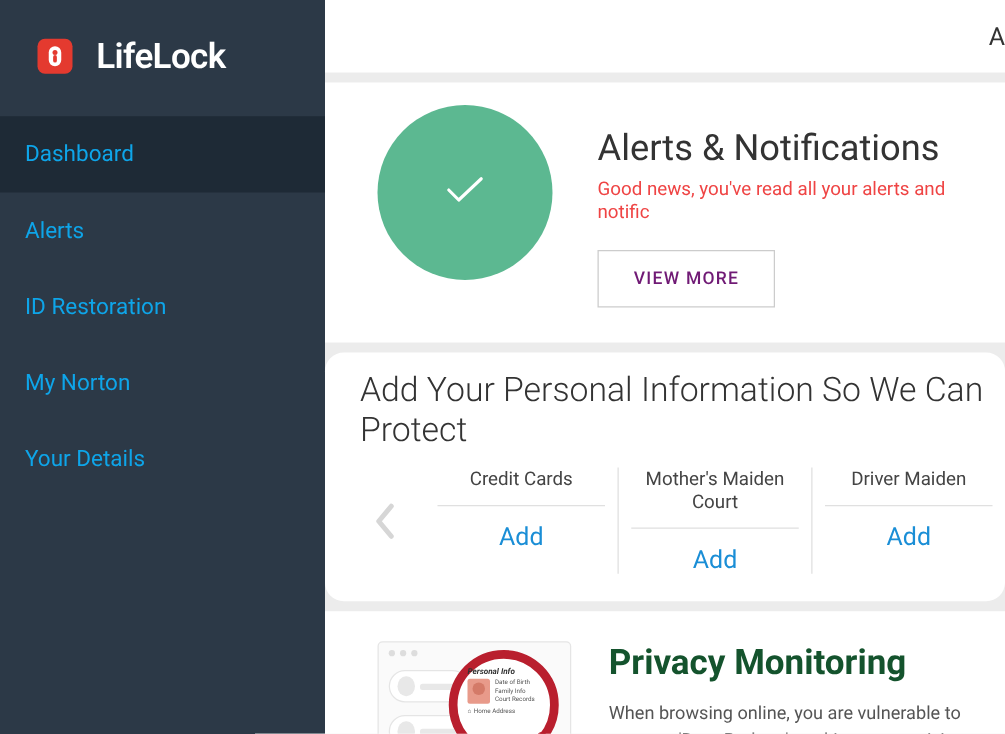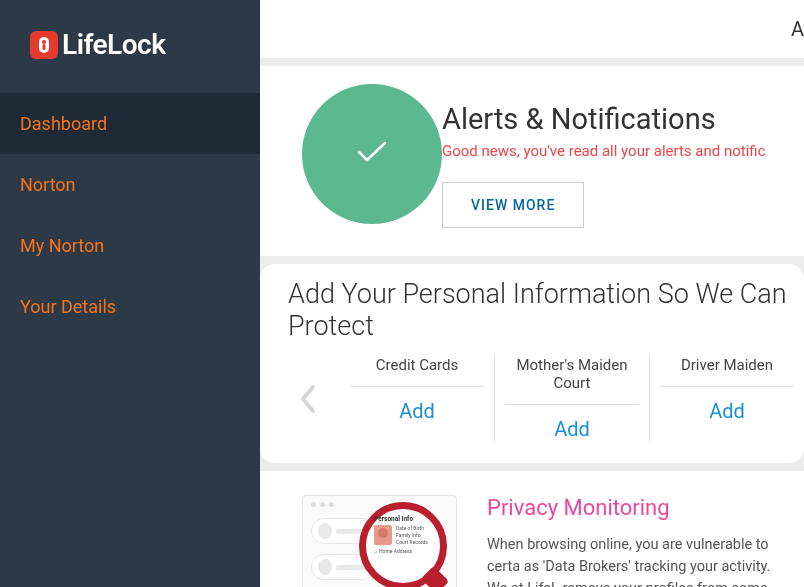--- a/index.html
+++ b/index.html
@@ -14,42 +14,42 @@
 .sidebar {
   width: 260px;
   background: #2c3947;
   height: 587px;
   flex-shrink: 0;
 }
 .logo-area {
   padding: 28px 30px 22px;
   display: flex;
   align-items: center;
-  gap: 4px;
+  gap: 19px;
 }
 .logo-icon {
   width: 28px;
   height: 28px;
   background: #e43a2f;
   border-radius: 6px;
   display: flex;
   align-items: center;
   justify-content: center;
 }
 .logo-icon svg { width: 12px; height: 18px; }
 .logo-text {
   color: #fff;
   font-size: 28px;
   font-weight: 600;
   letter-spacing: -0.5px;
 }
 .nav { margin-top: 10px; }
 .nav-item {
   padding: 20px 20px;
-  color: #f97316;
+  color: #0ea5e9;
   font-size: 18px;
   font-weight: 400;
   cursor: pointer;
 }
 .nav-item.active {
   background: #1e2a36;
 }
 .main {
   flex: 1;
   background: #ececec;
@@ -67,20 +67,21 @@
   font-weight: 400;
   overflow: hidden;
 }
 .card {
   background: #fff;
   margin-top: 8px;
   padding: 18px 24px 24px 28px;
 }
 .alerts-card {
   display: flex;
+  gap: 36px;
   padding: 18px 24px 28px 42px;
   align-items: flex-start;
 }
 .status-circle {
   width: 140px;
   height: 140px;
   background: #5cb891;
   border-radius: 50%;
   display: flex;
   align-items: center;
@@ -97,21 +98,21 @@
 }
 .alerts-sub {
   font-size: 15px;
   color: #ef4444;
   margin-bottom: 22px;
 }
 .view-more-btn {
   display: inline-block;
   border: 1px solid #ccc;
   padding: 14px 28px;
-  color: #0369a1;
+  color: #701a75;
   font-size: 14px;
   font-weight: 500;
   letter-spacing: 1px;
   cursor: pointer;
   background: #fff;
 }
 .personal-card { padding: 14px 0 22px 28px; border-radius: 15px; }
 .personal-title {
   font-size: 27px;
   font-weight: 300;
@@ -193,41 +194,41 @@
   width: 88px;
   height: 88px;
   border: 7px solid #b91f2e;
   border-radius: 50%;
   background: #fff;
   display: flex;
   flex-direction: column;
   padding: 6px 8px;
   gap: 1px;
 }
-.mag-title { font-size: 6.5px; font-weight: 700; color: #333; margin-bottom: 1px; }
+.mag-title { font-size: 6.5px; font-weight: 700; color: #333; margin-bottom: 1px; font-style: italic; }
 .mag-row { display: flex; align-items: center; gap: 4px; }
 .mag-photo { width: 18px; height: 20px; background: #e89a8a; border-radius: 2px; flex-shrink: 0; position: relative; }
 .mag-photo::after { content:''; position:absolute; top:3px; left:4px; width:10px; height:10px; background:#d47a68; border-radius:50%; }
 .mag-lines { display: flex; flex-direction: column; gap: 1px; font-size: 5px; color: #555; line-height: 1.2; }
 .mag-home { font-size: 5px; color: #555; margin-top: 2px; display: flex; align-items: center; gap: 2px; }
 .handle {
   position: absolute;
   bottom: -8px;
   right: -4px;
   width: 18px;
   height: 22px;
   background: #b91f2e;
   border-radius: 4px;
   transform: rotate(-45deg);
 }
 .privacy-content { }
 .privacy-title {
-  font-size: 22px;
-  font-weight: 400;
-  color: #ec4899;
+  font-size: 28px;
+  font-weight: 700;
+  color: #14532d;
   margin-bottom: 14px;
 }
 .privacy-body {
   font-size: 14.5px;
   color: #555;
   line-height: 1.5;
 }
 </style>
 </head>
 <body>
@@ -238,21 +239,22 @@
       <svg viewBox="0 0 12 18">
           <rect x="1" y="1" width="10" height="16" rx="5" fill="#fff"></rect>
           <circle cx="6" cy="6" r="2" fill="#e43a2f"></circle>
           <rect x="4.5" y="8" width="3" height="6" rx="1.5" fill="#e43a2f"></rect>
         </svg>
     </span>
     <span class="logo-text">LifeLock</span>
   </div>
   <div class="nav">
     <div class="nav-item active">Dashboard</div>
-    <div class="nav-item">Norton</div>
+    <div class="nav-item">Alerts</div>
+    <div class="nav-item">ID Restoration</div>
     <div class="nav-item">My Norton</div>
     <div class="nav-item">Your Details</div>
   </div>
 </div>
 
 <div class="main">
   <div class="top-bar">
     <span>A</span>
   </div>
 

